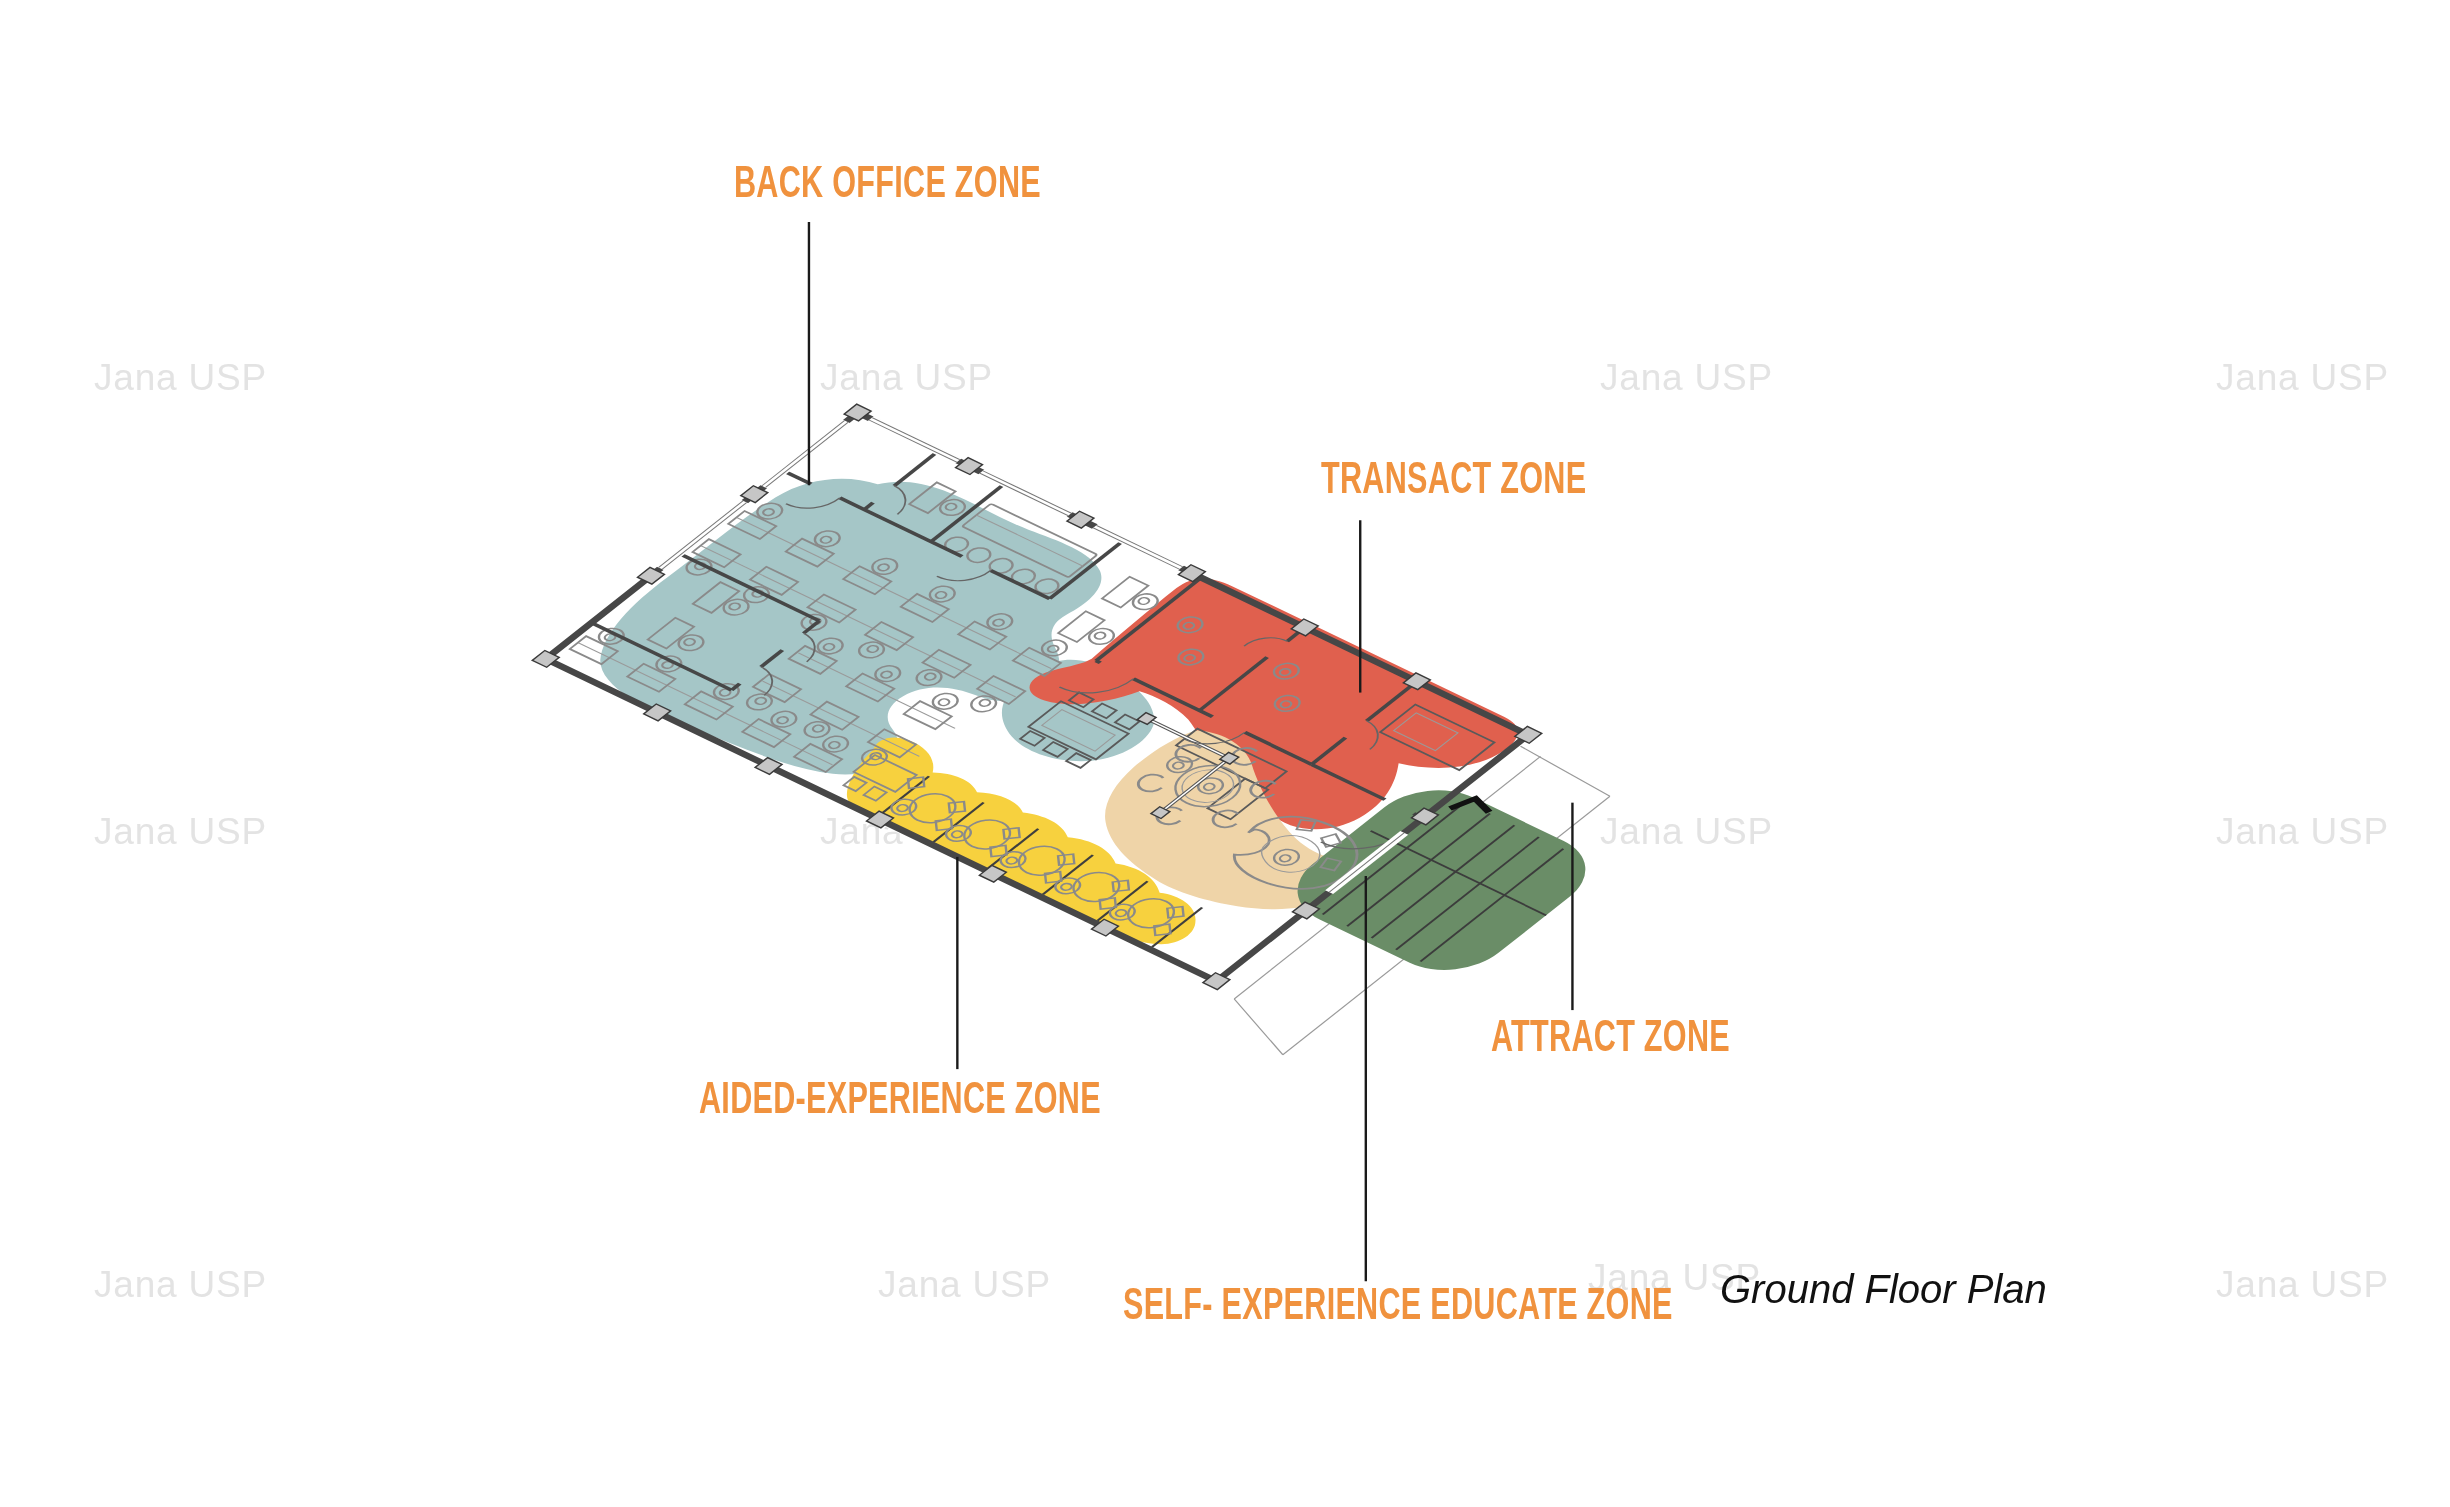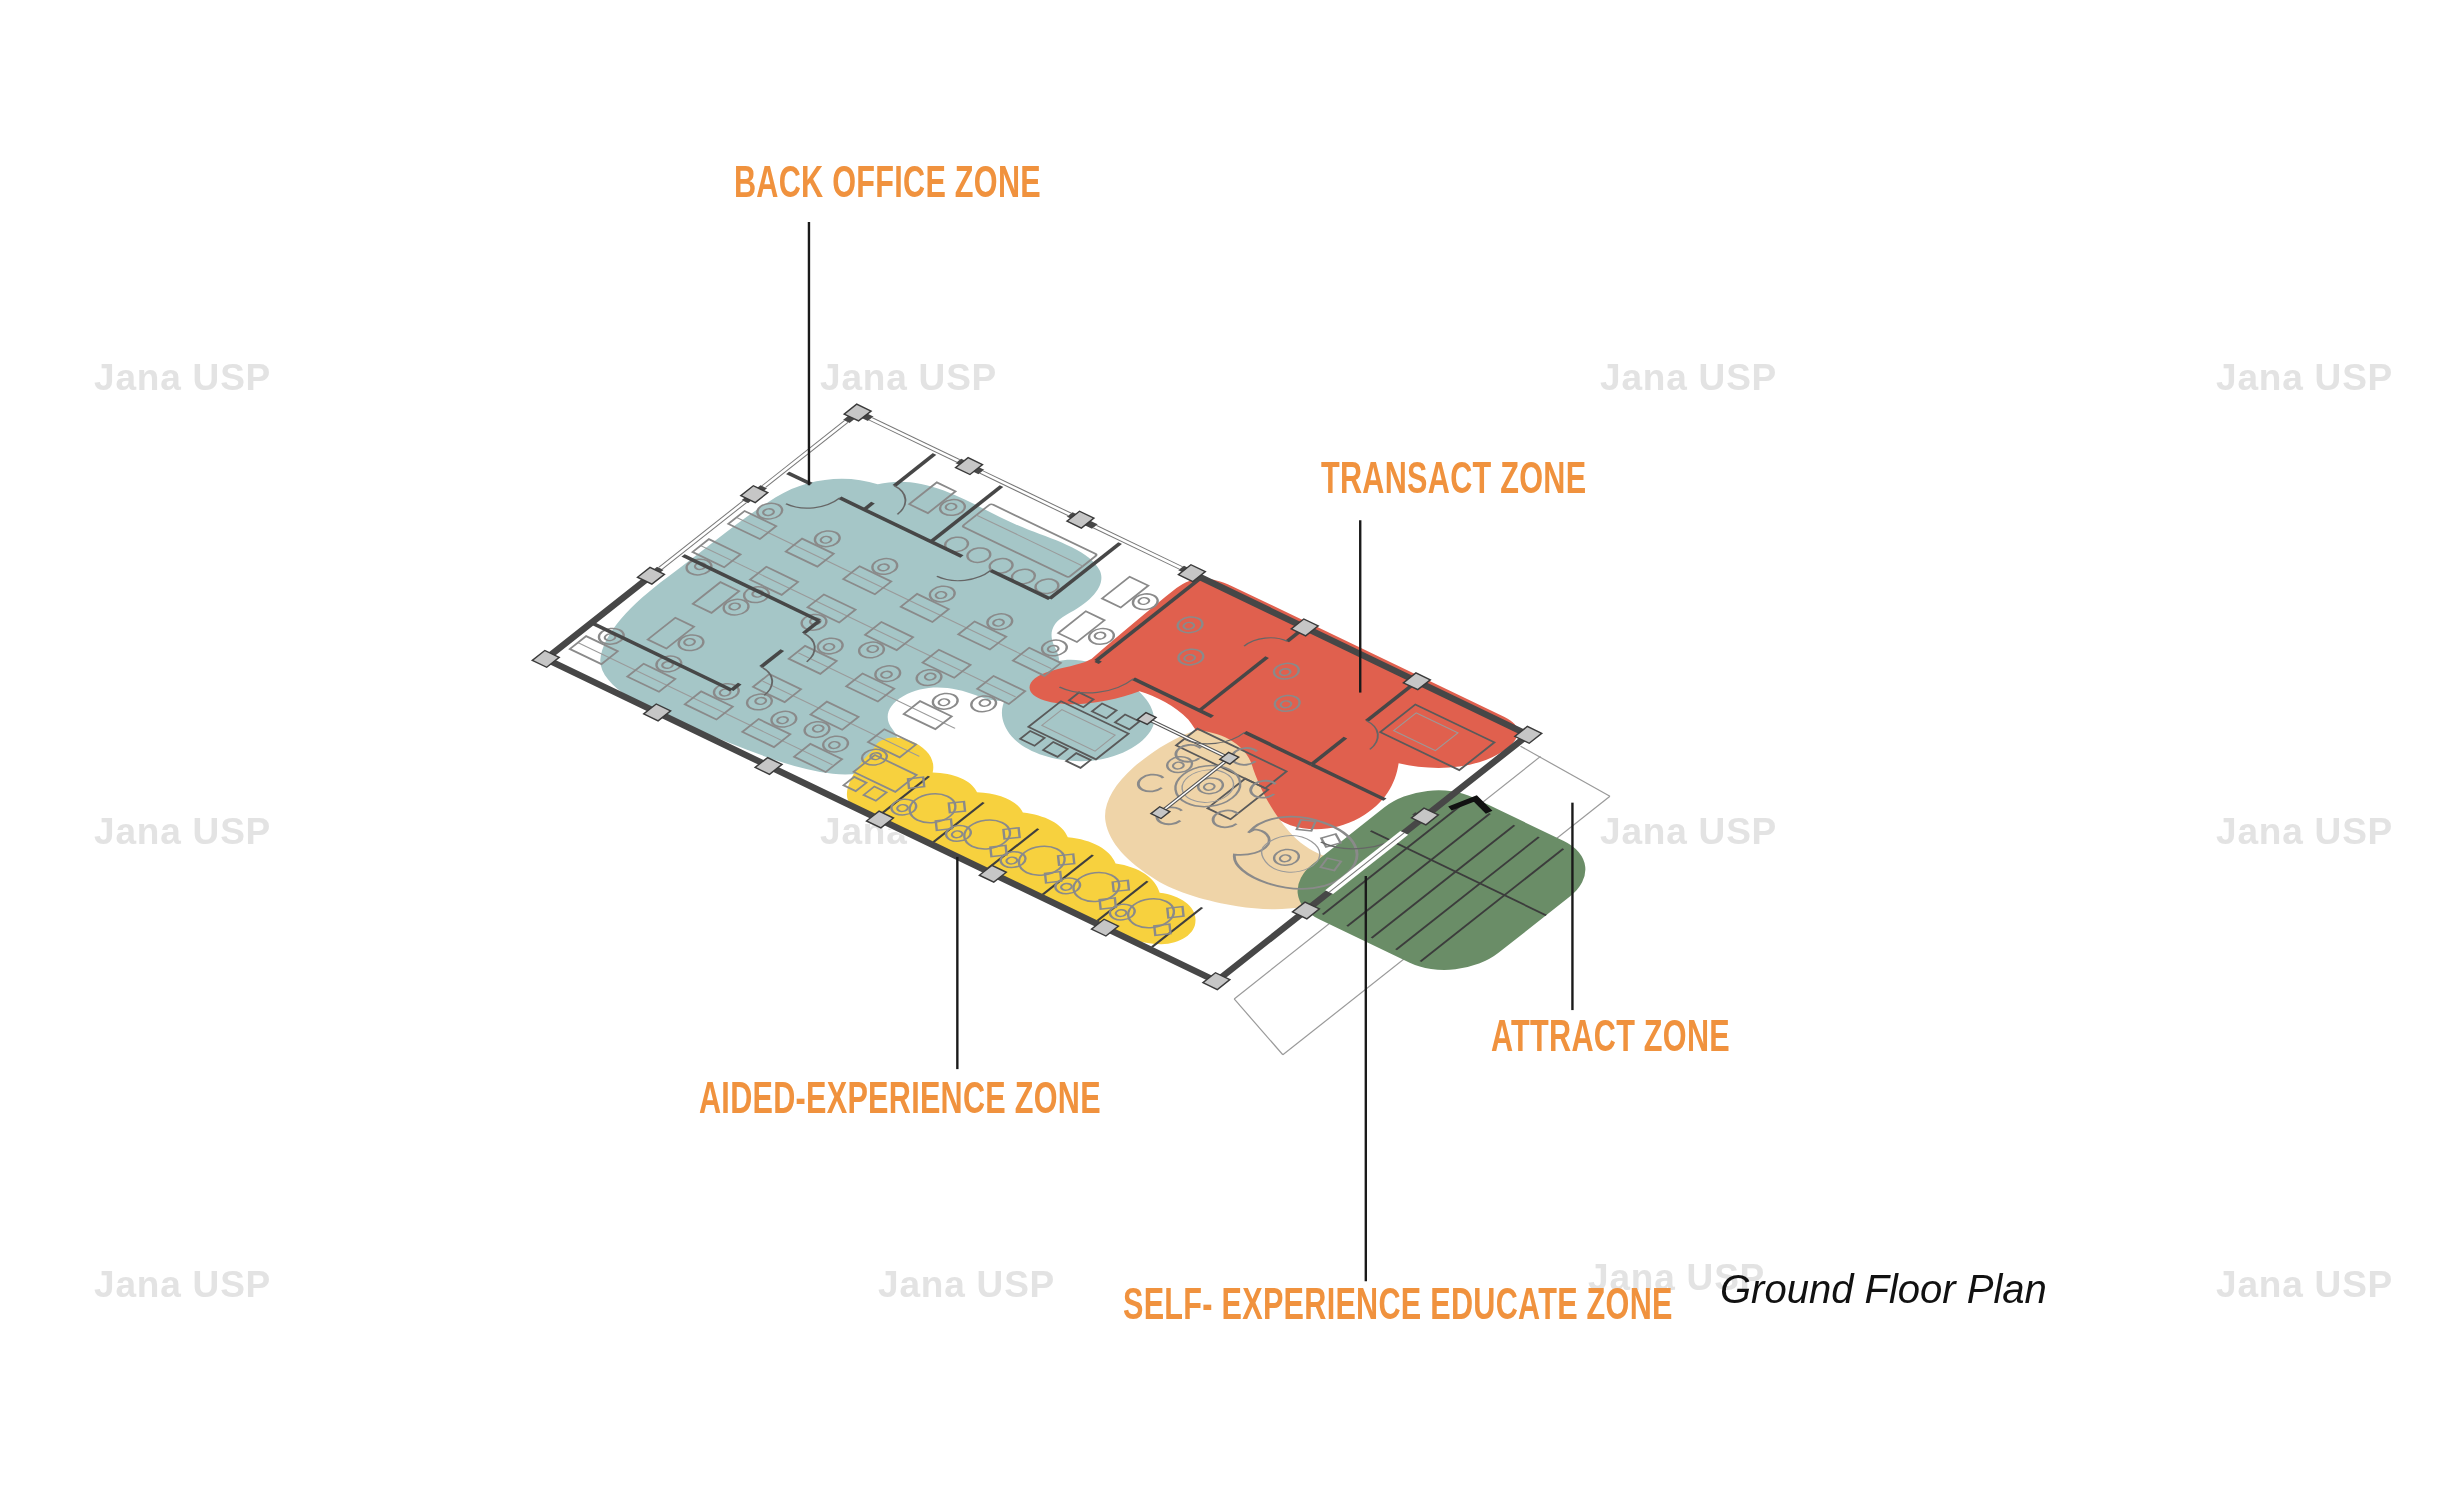--- a/index.html
+++ b/index.html
@@ -1,17 +1,17 @@
 <!DOCTYPE html>
 <html style="font-size:12.8px"><head>
 <meta charset="utf-8">
 <style>
   html,body{margin:0;padding:0;background:#fff;}
   body{width:2450px;height:1508px;position:relative;overflow:hidden;font-family:"Liberation Sans",sans-serif;}
-  .wm{position:absolute;font-size:37px;font-weight:bold;letter-spacing:0.8px;white-space:nowrap;user-select:none;}
+  .wm{position:absolute;font-size:37px;font-weight:normal;letter-spacing:0.8px;white-space:nowrap;user-select:none;}
   .zlabel{position:absolute;font-size:45px;font-weight:bold;white-space:nowrap;transform:scaleX(0.68);transform-origin:0 0;letter-spacing:0.4px;}
   .caption{position:absolute;font-style:italic;font-size:40px;color:#111;white-space:nowrap;}
   svg{position:absolute;left:0;top:0;}
   .f{fill:none;stroke:#8a8a8a;stroke-width:2.5;}
   .d{fill:none;stroke:#5a5a5a;stroke-width:2.5;}
   .t{fill:none;stroke:#9a9a9a;stroke-width:1.5;}
   .w{fill:none;stroke:#474747;stroke-width:9;stroke-linejoin:miter;}
   .wi{stroke:#474747;stroke-width:5;}
   .win{stroke:#777;stroke-width:1.4;}
   .wwhite{stroke:#fff;stroke-width:11;}

